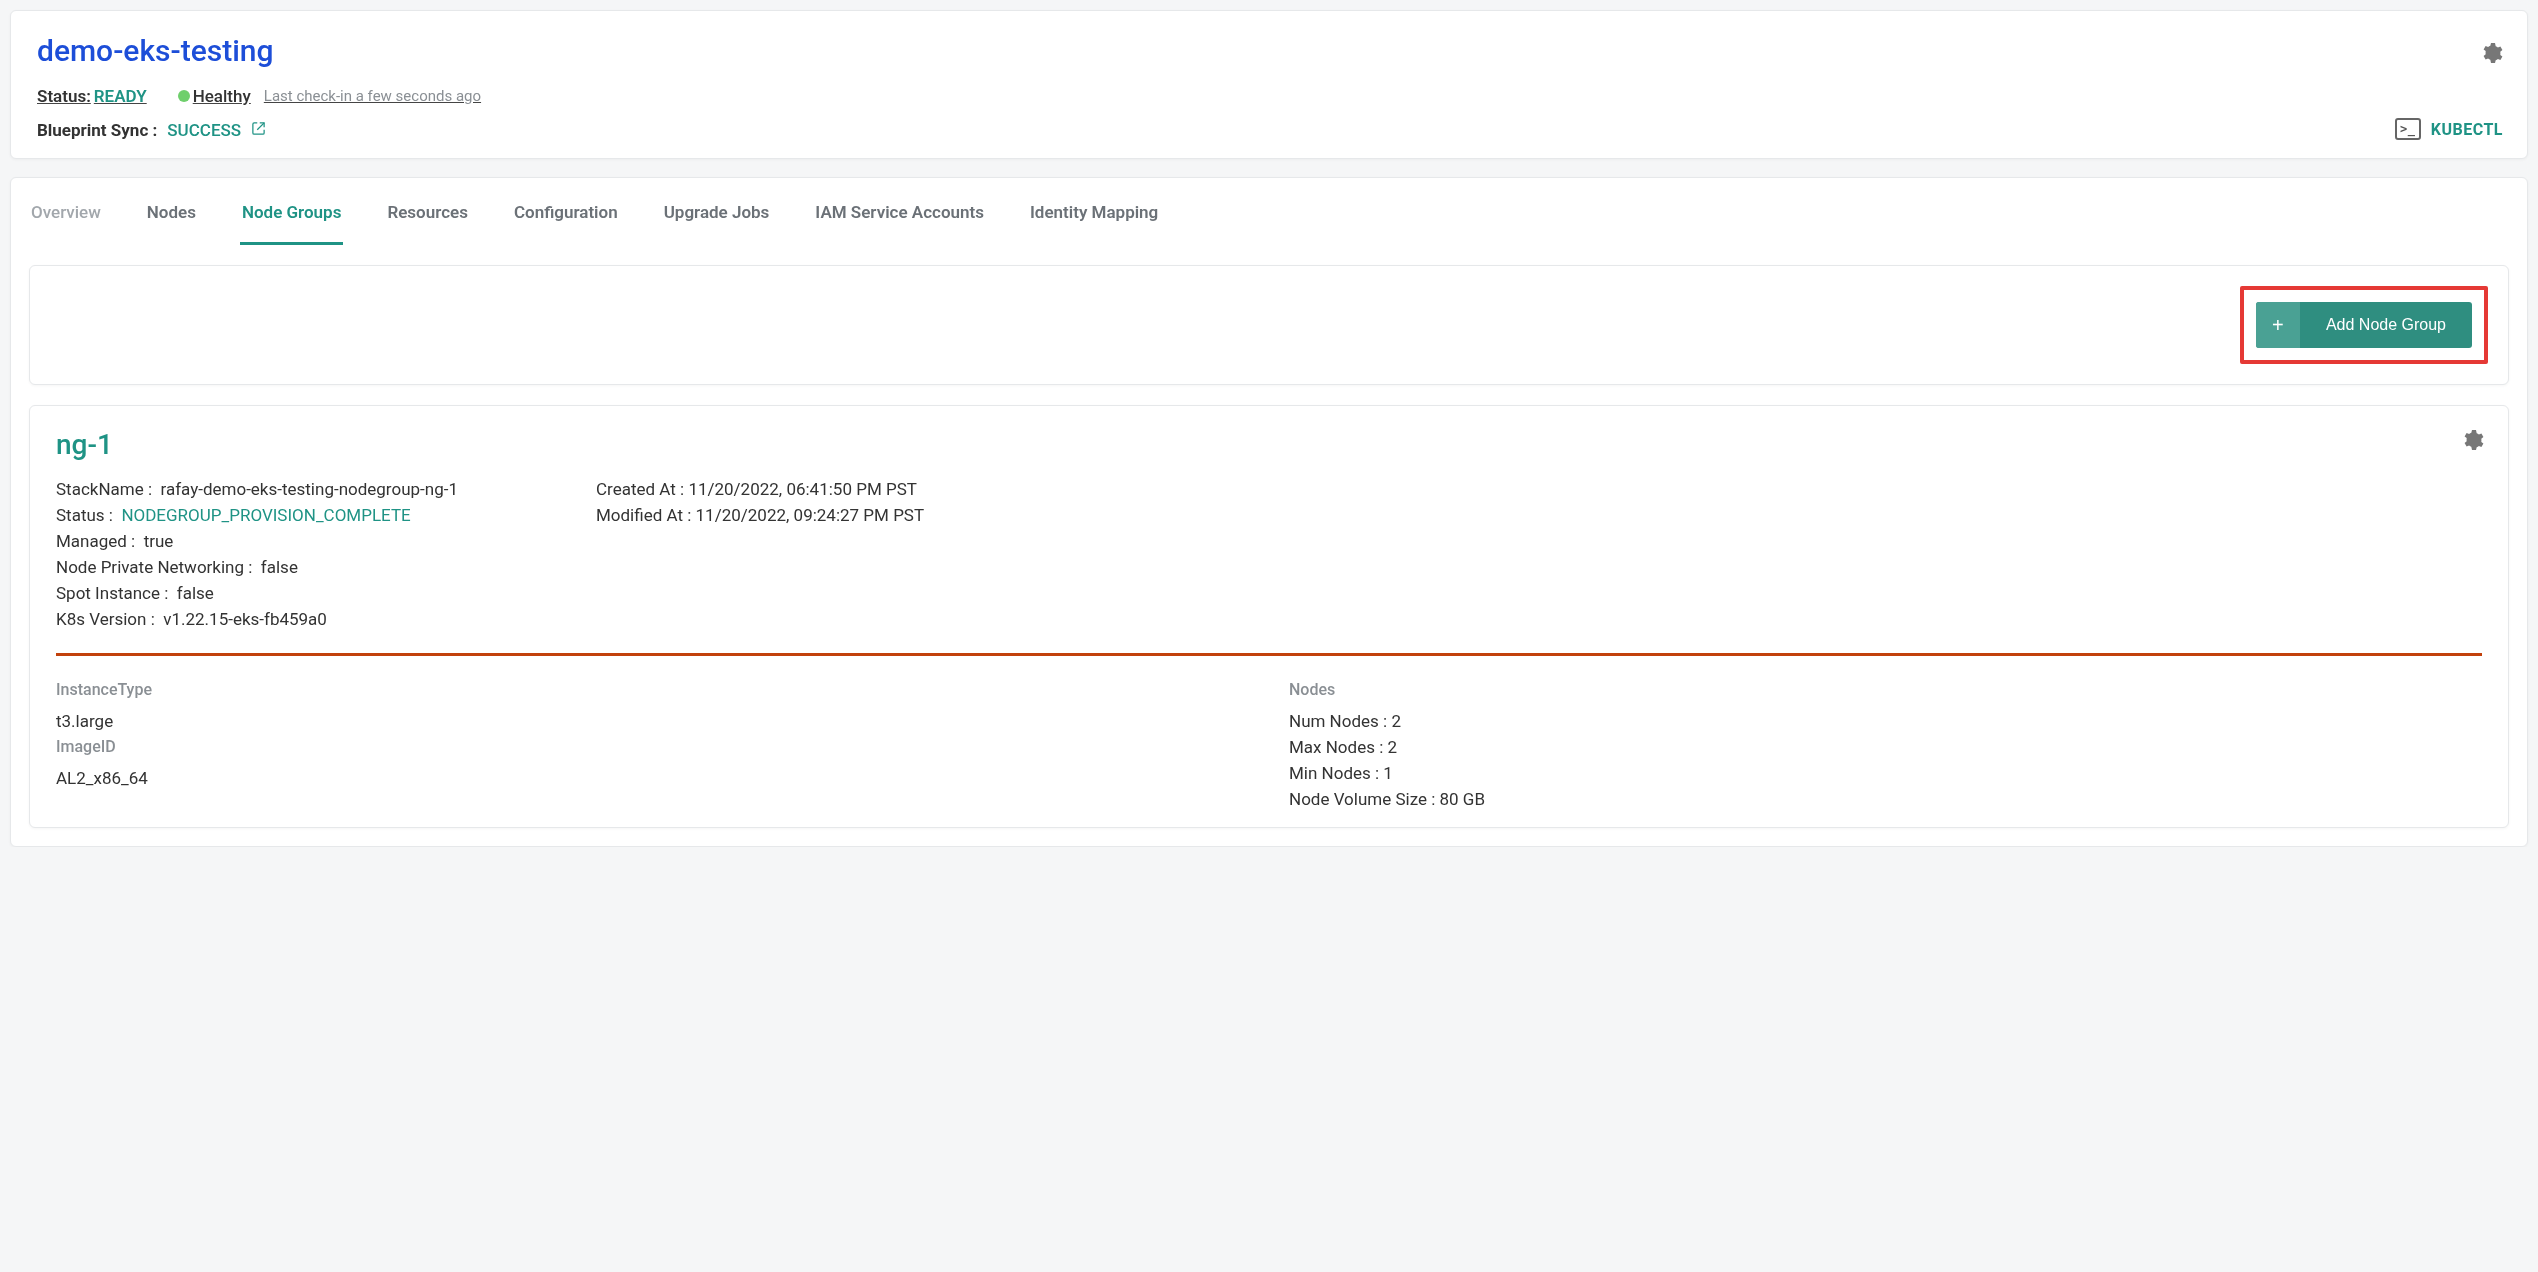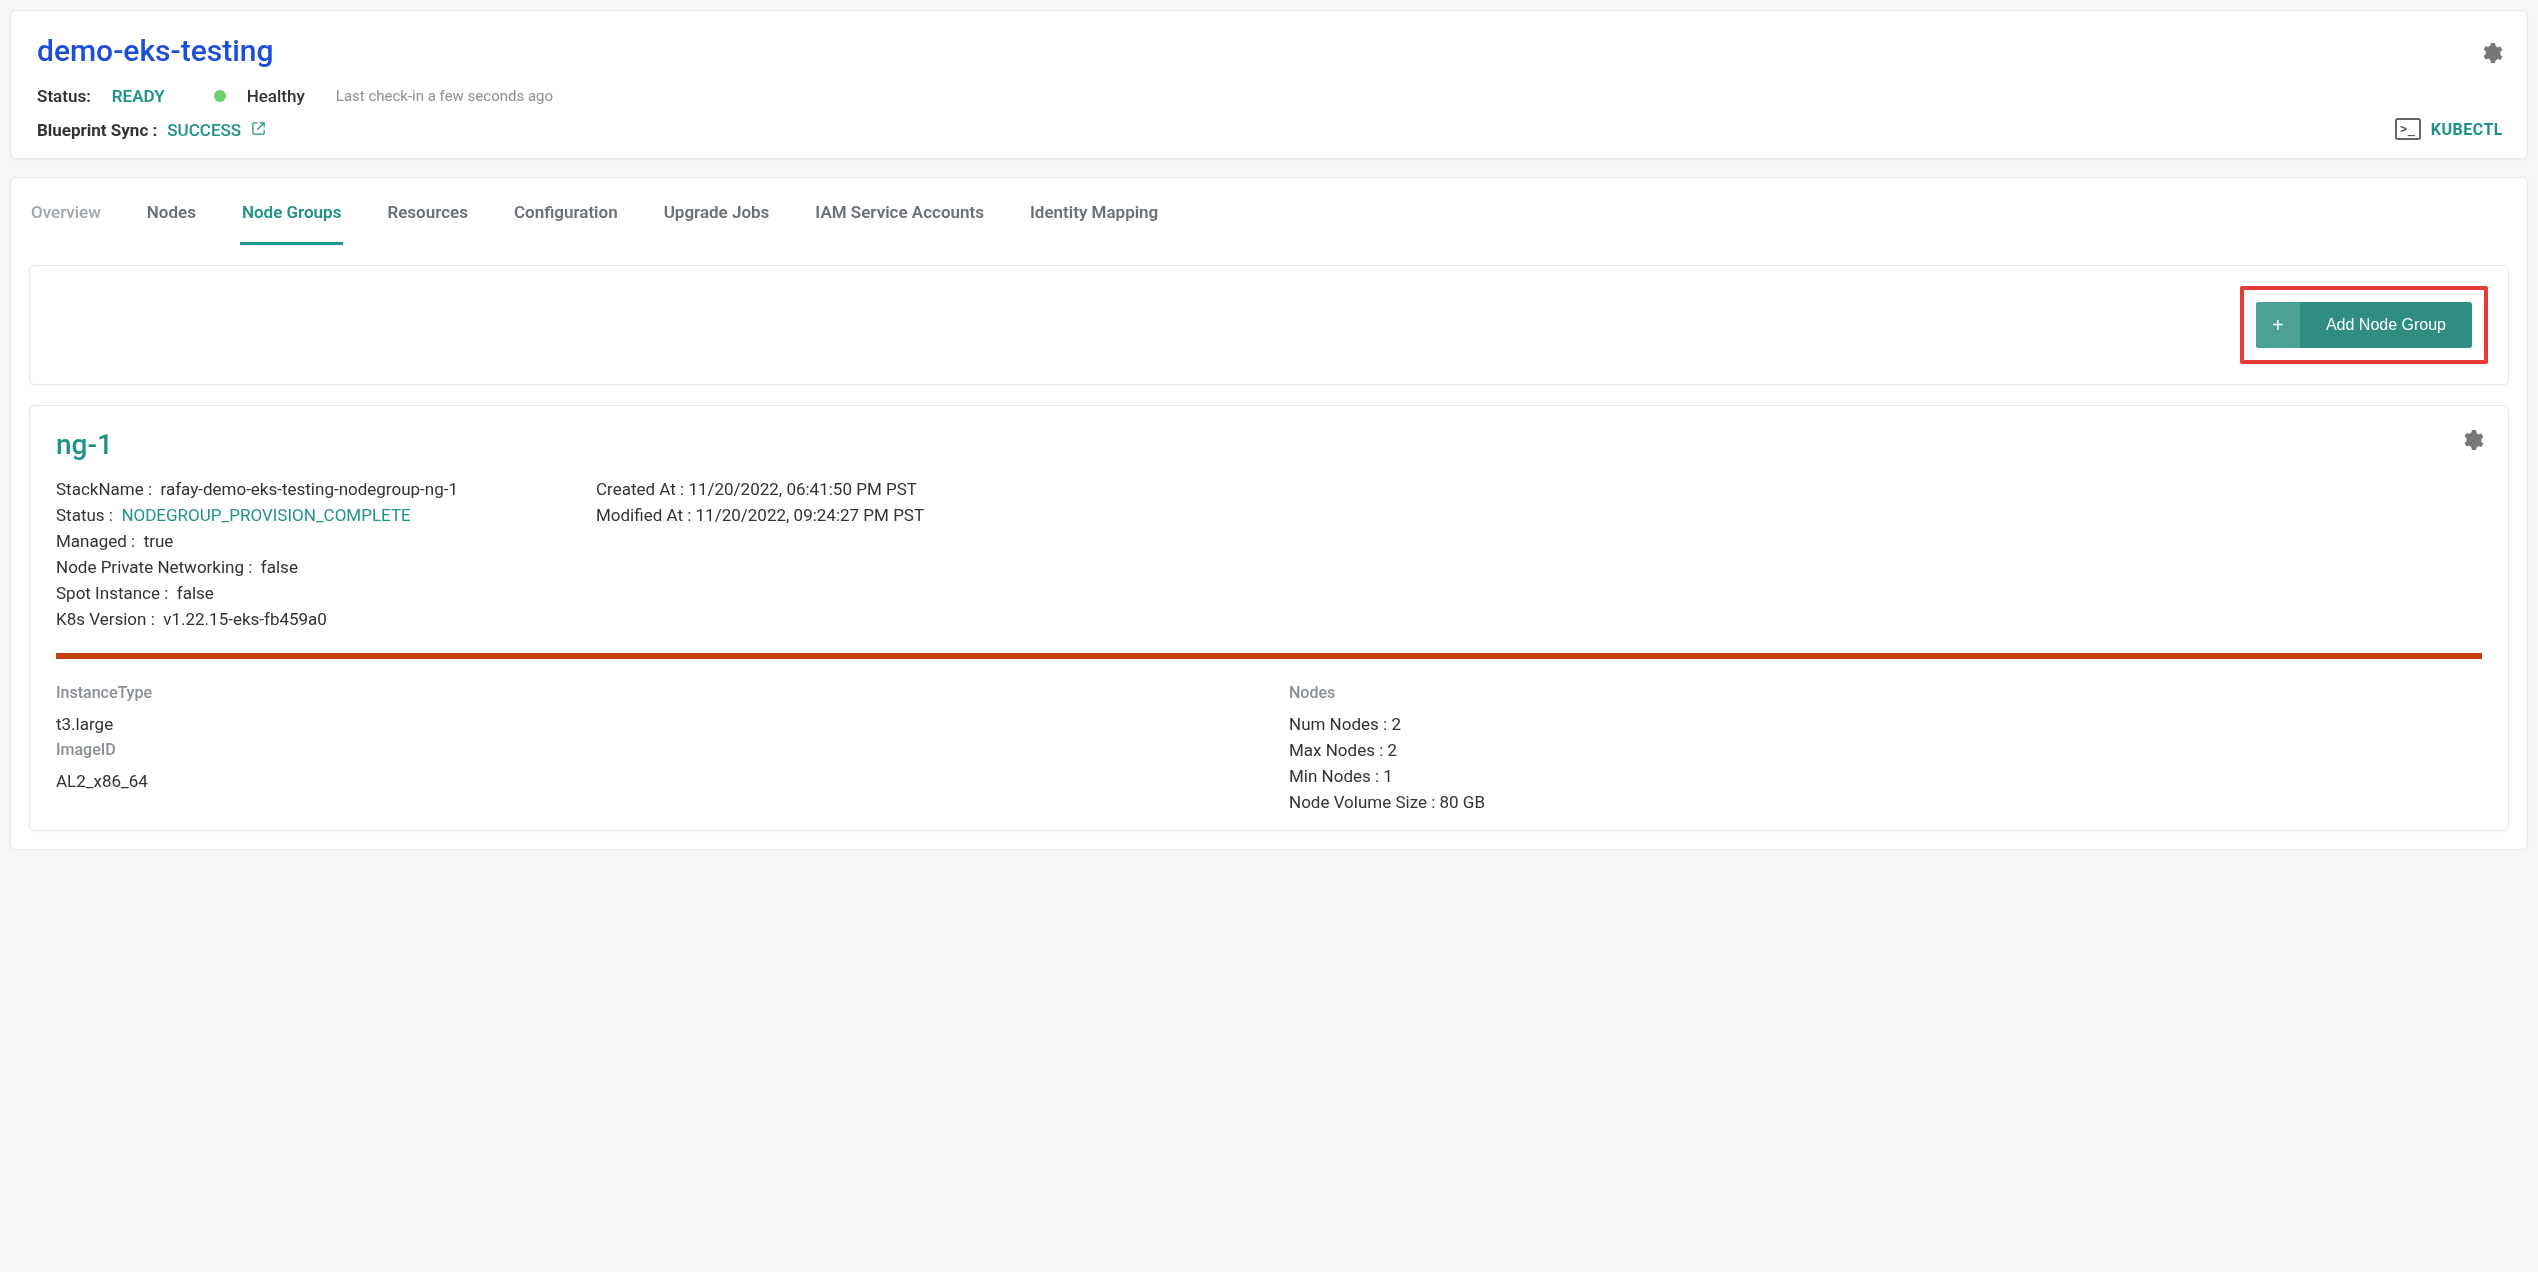--- a/index.html
+++ b/index.html
@@ -25,23 +25,24 @@
   }
   .cluster-title {
     color: #1d4ed8;
     font-size: 30px;
     font-weight: 500;
     margin-bottom: 18px;
   }
   .status-row {
     display: flex;
     align-items: center;
-    gap: 21px;
+    gap: 3px;
     margin-bottom: 14px;
     font-size: 17px;
+    text-decoration: underline;
   }
   .status-label { font-weight: 600; color: #333; }
   .status-value { color: #1f9385; font-weight: 600; margin-right: 28px; }
   .health-dot {
     width: 12px; height: 12px; border-radius: 50%;
     background: #6fcf6c; display: inline-block;
   }
   .health-text { font-weight: 500; color: #333; margin-right: 10px; }
   .checkin-text { color: #8a8f94; font-size: 15px; }
   .sync-row {
@@ -140,21 +141,21 @@
   }
   .gear-ng {
     position: absolute;
     top: 22px; right: 24px;
     cursor: pointer;
   }
   .ng-top-grid {
     display: flex;
     gap: 40px;
     padding-bottom: 18px;
-    border-bottom: 6px solid #c2410c;
+    border-bottom: 3px solid #c2410c;
     margin-bottom: 18px;
   }
   .ng-col-left { flex: 0 0 500px; }
   .ng-col-right { flex: 1; }
   .kv-line {
     font-size: 17px;
     color: #333;
     margin-bottom: 6px;
   }
   .kv-line .k { }

